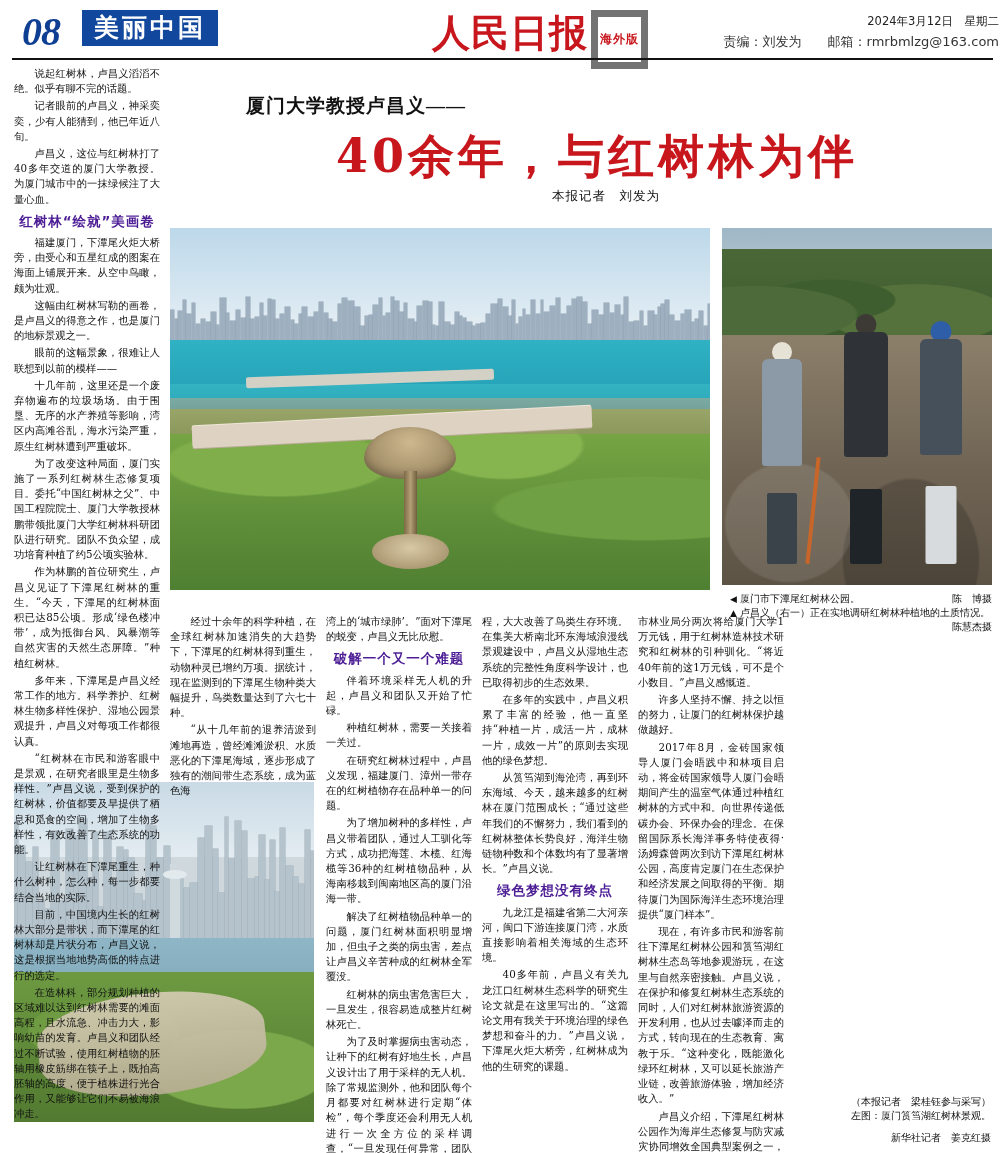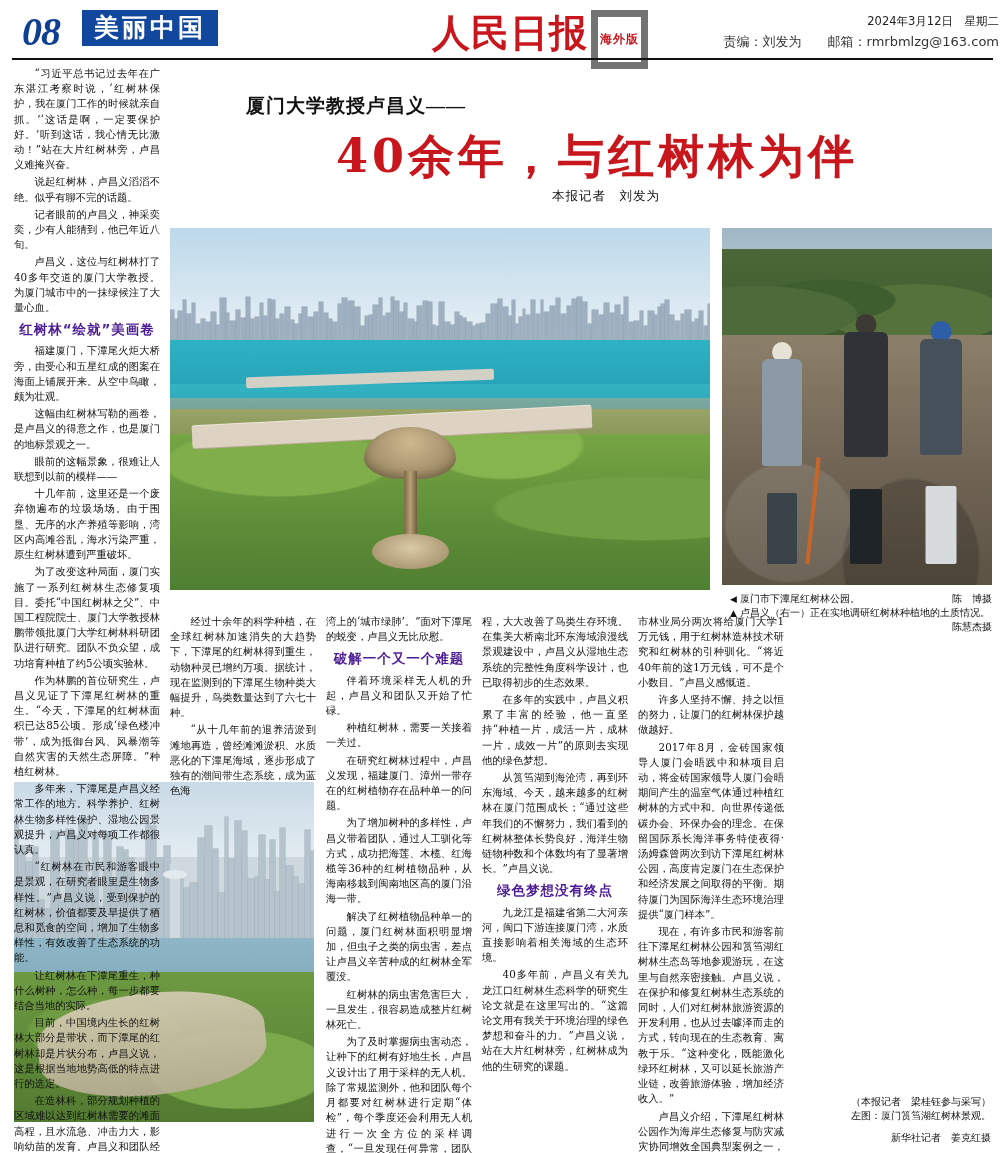--- a/index.html
+++ b/index.html
@@ -454,21 +454,20 @@
         <i style="left: 290.778px; width: 5.62856px; height: 89.8382%;"></i>
         <i style="left: 297.007px; width: 7.97711px; height: 74.0708%;"></i>
       </div>
     <div class="p3tower"></div>
     <div class="p3water"></div>
     <div class="p3green"></div>
     <div class="p3island"></div>
   </div>
 
   <div class="col" id="col1">
-    <p>“习近平总书记过去年在广东湛江考察时说，‘红树林保护，我在厦门工作的时候就亲自抓。’‘这话是啊，一定要保护好。’听到这话，我心情无比激动！”站在大片红树林旁，卢昌义难掩兴奋。</p>
     <p>说起红树林，卢昌义滔滔不绝。似乎有聊不完的话题。</p>
     <p>记者眼前的卢昌义，神采奕奕，少有人能猜到，他已年近八旬。</p>
     <p>卢昌义，这位与红树林打了40多年交道的厦门大学教授。为厦门城市中的一抹绿候注了大量心血。</p>
     <div class="subhead">红树林“绘就”美画卷</div>
     <p>福建厦门，下潭尾火炬大桥旁，由受心和五星红成的图案在海面上铺展开来。从空中鸟瞰，颇为壮观。</p>
     <p>这幅由红树林写勒的画卷，是卢昌义的得意之作，也是厦门的地标景观之一。</p>
     <p>眼前的这幅景象，很难让人联想到以前的模样——</p>
     <p>十几年前，这里还是一个废弃物遍布的垃圾场场。由于围垦、无序的水产养殖等影响，湾区内高滩谷乱，海水污染严重，原生红树林遭到严重破坏。</p>
     <p>为了改变这种局面，厦门实施了一系列红树林生态修复项目。委托“中国红树林之父”、中国工程院院士、厦门大学教授林鹏带领批厦门大学红树林科研团队进行研究。团队不负众望，成功培育种植了约5公顷实验林。</p>
     <p>作为林鹏的首位研究生，卢昌义见证了下潭尾红树林的重生。“今天，下潭尾的红树林面积已达85公顷。形成‘绿色楼冲带’，成为抵御台风、风暴潮等自然灾害的天然生态屏障。”种植红树林。</p>
@@ -497,21 +496,21 @@
     <p>为了及时掌握病虫害动态，让种下的红树有好地生长，卢昌义设计出了用于采样的无人机。除了常规监测外，他和团队每个月都要对红树林进行定期“体检”，每个季度还会利用无人机进行一次全方位的采样调查，“一旦发现任何异常，团队就会立即‘对症下药’，提早行动”。在卢昌义团队的贡献下，厦门建立起红树林科学管护的连续档案，为长效管护提供了更多科学依据。</p>
 
   </div>
 
   <div class="col" id="col4">
     <p class="noind">程，大大改善了鸟类生存环境。在集美大桥南北环东海域浪漫线景观建设中，卢昌义从湿地生态系统的完整性角度科学设计，也已取得初步的生态效果。</p>
     <p>在多年的实践中，卢昌义积累了丰富的经验，他一直坚持“种植一片，成活一片，成林一片，成效一片”的原则去实现他的绿色梦想。</p>
     <p>从筼筜湖到海沧湾，再到环东海域、今天，越来越多的红树林在厦门范围成长；“通过这些年我们的不懈努力，我们看到的红树林整体长势良好，海洋生物链物种数和个体数均有了显著增长。”卢昌义说。</p>
     <div class="subhead">绿色梦想没有终点</div>
     <p>九龙江是福建省第二大河亲河，闽口下游连接厦门湾，水质直接影响着相关海域的生态环境。</p>
-    <p>40多年前，卢昌义有关九龙江口红树林生态科学的研究生论文就是在这里写出的。“这篇论文用有我关于环境治理的绿色梦想和奋斗的力。”卢昌义说，站在大片红树林旁，红树林成为他的生研究的课题。</p>
+    <p>40多年前，卢昌义有关九龙江口红树林生态科学的研究生论文就是在这里写出的。“这篇论文用有我关于环境治理的绿色梦想和奋斗的力。”卢昌义说，下潭尾火炬大桥旁，红树林成为他的生研究的课题。</p>
 
   </div>
 
   <div class="col" id="col5">
     <p class="noind">市林业局分两次将给厦门大学1万元钱，用于红树林造林技术研究和红树林的引种驯化。“将近40年前的这1万元钱，可不是个小数目。”卢昌义感慨道。</p>
     <p>许多人坚持不懈、持之以恒的努力，让厦门的红树林保护越做越好。</p>
     <p>2017年8月，金砖国家领导人厦门会晤践中和林项目启动，将金砖国家领导人厦门会晤期间产生的温室气体通过种植红树林的方式中和。向世界传递低碳办会、环保办会的理念。在保留国际系长海洋事务特使夜得·汤姆森曾两次到访下潭尾红树林公园，高度肯定厦门在生态保护和经济发展之间取得的平衡。期待厦门为国际海洋生态环境治理提供“厦门样本”。</p>
     <p>现在，有许多市民和游客前往下潭尾红树林公园和筼筜湖红树林生态岛等地参观游玩，在这里与自然亲密接触。卢昌义说，在保护和修复红树林生态系统的同时，人们对红树林旅游资源的开发利用，也从过去噱泽而走的方式，转向现在的生态教育、寓教于乐。“这种变化，既能激化绿环红树林，又可以延长旅游产业链，改善旅游体验，增加经济收入。”</p>
     <p>卢昌义介绍，下潭尾红树林公园作为海岸生态修复与防灾减灾协同增效全国典型案例之一，在改善海洋生态环境、加强生态环境保护的同时，也取得了明显的社会效益和经济效益。</p>
 

